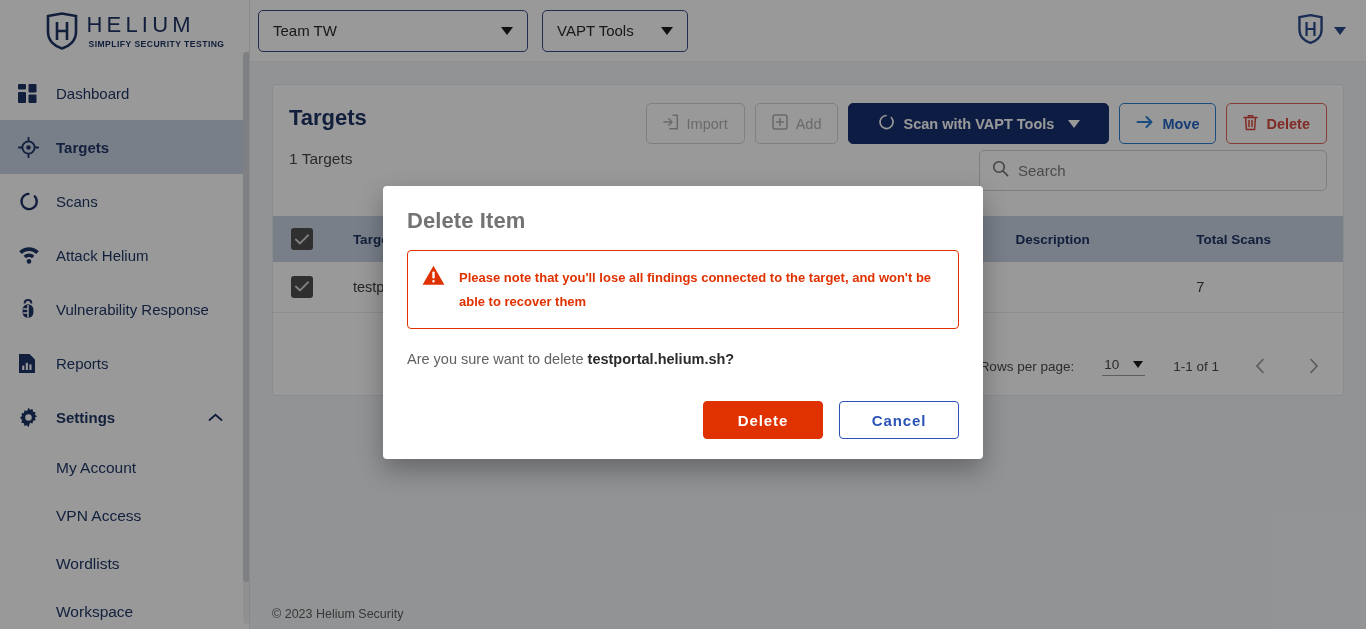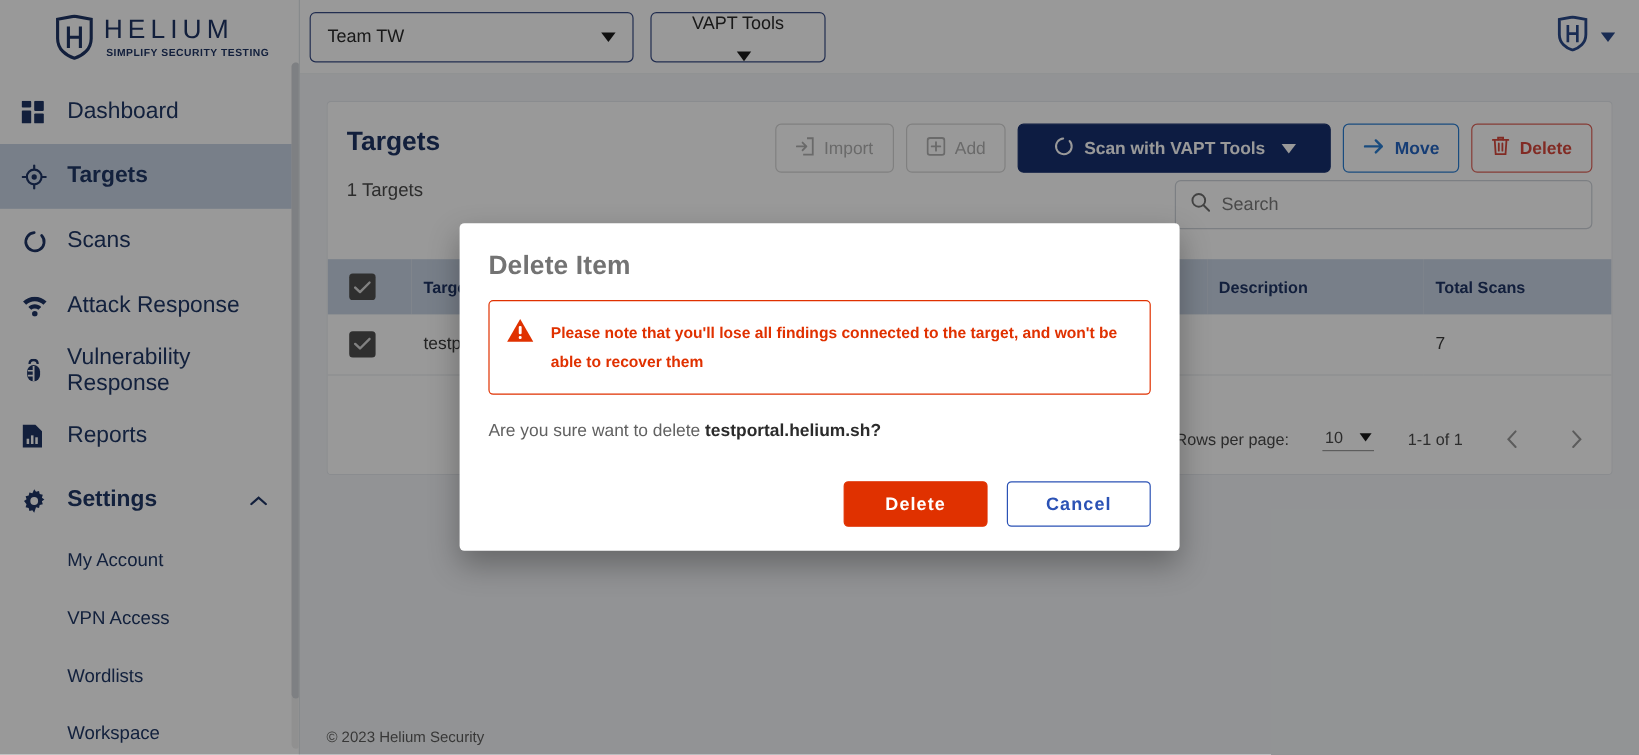--- a/index.html
+++ b/index.html
@@ -52,21 +52,21 @@
   .nav-item {
     display: flex; align-items: center;
     height: 54px; padding-left: 18px;
     cursor: pointer; position: relative;
   }
   .nav-item .ni-icon {
     width: 34px; display: flex; align-items: center; justify-content: flex-start;
     color: #1f3565;
   }
   .nav-item .ni-label {
-    font-size: 19px; color: #203866; margin-left: 4px;
+    font-size: 15px; color: #203866; margin-left: 4px;
   }
   .nav-item.active { background: #c9d4e4; }
   .nav-item.active .ni-label { font-weight: 700; }
   .nav-item .chev {
     margin-left: auto; margin-right: 26px; color: #1f3565;
     display: flex; align-items: center;
   }
   .sub-item {
     display: flex; align-items: center;
     height: 48px; padding-left: 56px; cursor: pointer;
@@ -99,21 +99,21 @@
     flex: 0 0 62px;
     border-bottom: 1px solid #eef0f3;
   }
   .select-box {
     height: 42px; border: 1px solid #3a4d86; border-radius: 5px;
     display: flex; align-items: center; justify-content: space-between;
     padding: 0 14px; cursor: pointer; background: #fff;
     font-size: 15px; color: #2b2b2b;
   }
   #team-select { width: 270px; margin-left: 0; }
-  #vapt-select { width: 146px; margin-left: 14px; flex-direction: column; }
+  #vapt-select { width: 146px; margin-left: 14px; }
   .caret {
     width: 0; height: 0;
     border-left: 6px solid transparent;
     border-right: 6px solid transparent;
     border-top: 8px solid #1b1b1b;
     margin-left: 10px;
   }
   .topbar-spacer { flex: 1 1 auto; }
   .top-profile {
     display: flex; align-items: center; cursor: pointer;
@@ -319,21 +319,21 @@
       </div>
 
       <div class="nav-item">
         <span class="ni-icon">
           <svg width="22" height="17" viewBox="0 0 22 17" fill="#1f3565">
             <path d="M1.2 4.2 C4 1.4 7.4 0.2 11 0.2 C14.6 0.2 18 1.4 20.8 4.2 L18.2 7 C16.2 5 13.7 4 11 4 C8.3 4 5.8 5 3.8 7 Z"></path>
             <path d="M5.6 8.8 C7.2 7.3 9 6.6 11 6.6 C13 6.6 14.8 7.3 16.4 8.8 L14 11.2 C13.1 10.4 12.1 10 11 10 C9.9 10 8.9 10.4 8 11.2 Z"></path>
             <circle cx="11" cy="14.4" r="2.3"></circle>
           </svg>
         </span>
-        <span class="ni-label">Attack Response</span>
+        <span class="ni-label">Attack Helium</span>
       </div>
 
       <div class="nav-item">
         <span class="ni-icon">
           <svg width="20" height="21" viewBox="0 0 20 21" fill="none" stroke="#1f3565" stroke-width="1.9">
             <path d="M6.6 4.4 C6.6 2.3 8.1 1 10 1 C11.9 1 13.4 2.3 13.4 4.4"></path>
             <rect x="4.6" y="5.2" width="10.8" height="13.6" rx="5.4" fill="#1f3565" stroke="none"></rect>
             <path d="M10 6 L10 18.5" stroke="#ffffff" stroke-width="1.5"></path>
             <path d="M5.2 10 L10 10 M5.2 14 L10 14" stroke="#ffffff" stroke-width="1.3"></path>
           </svg>

